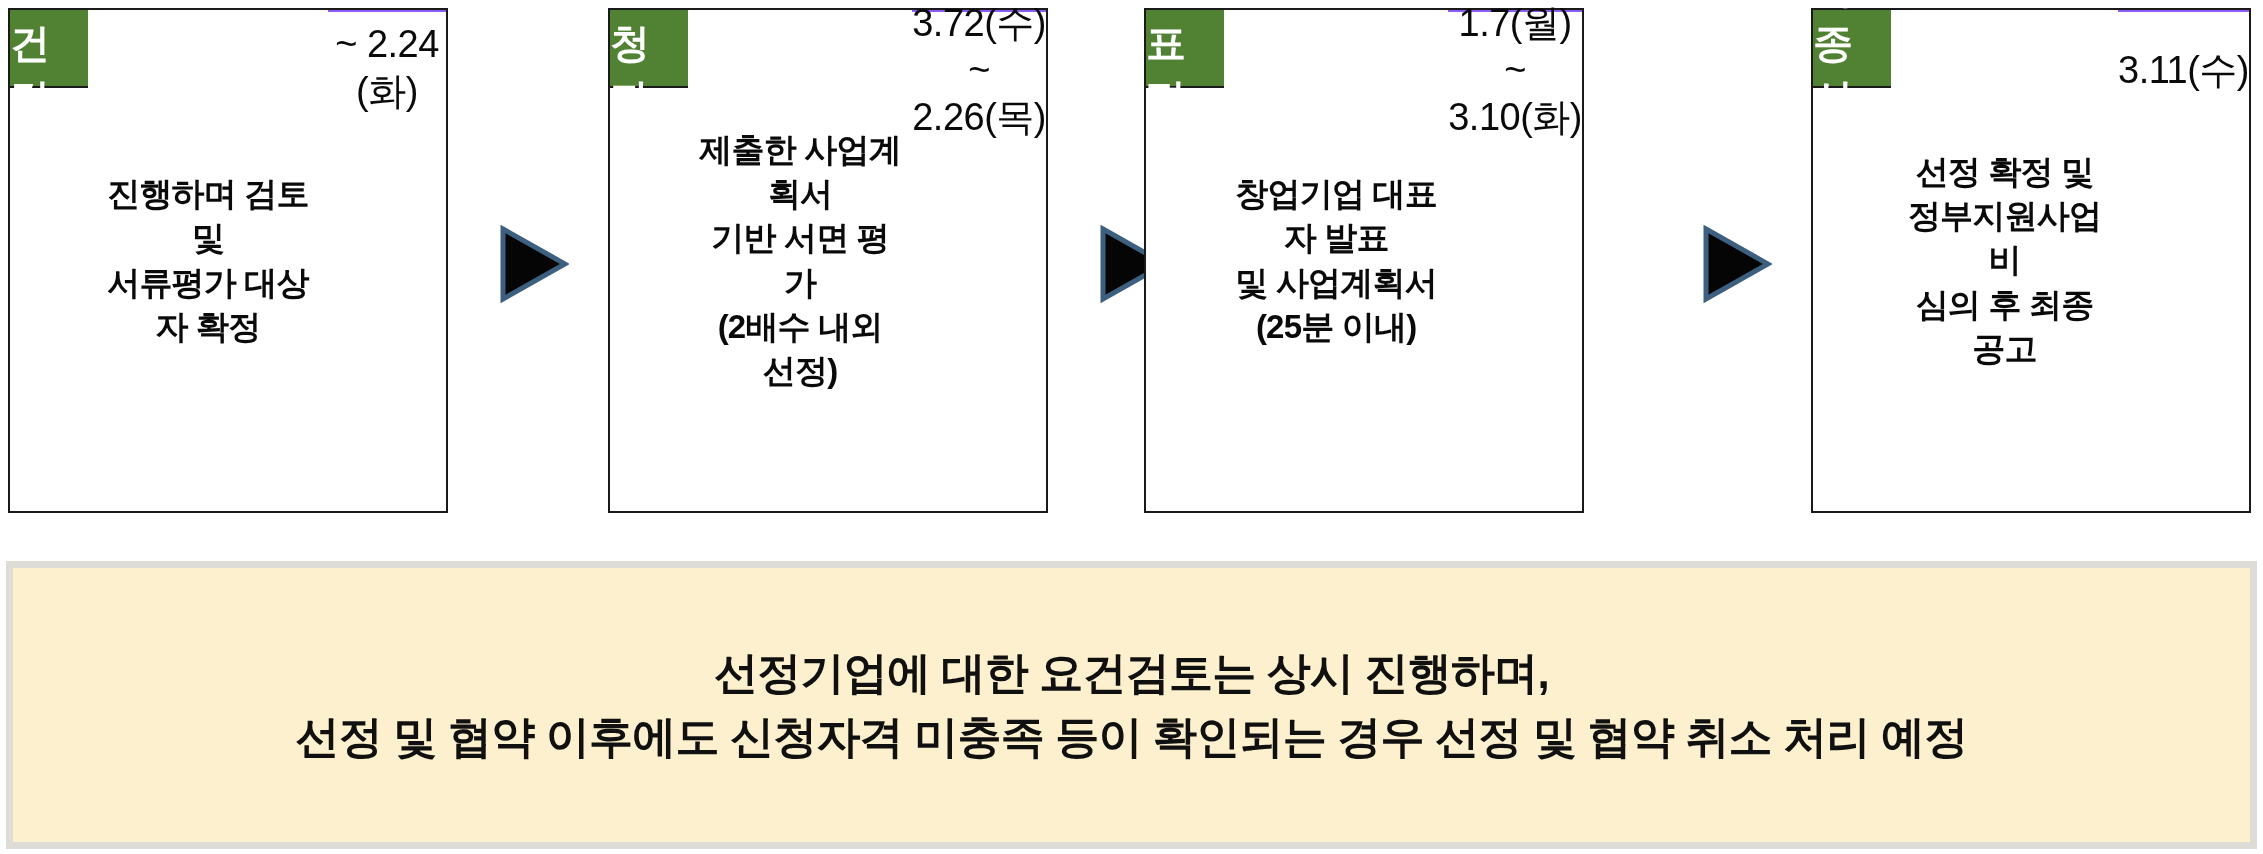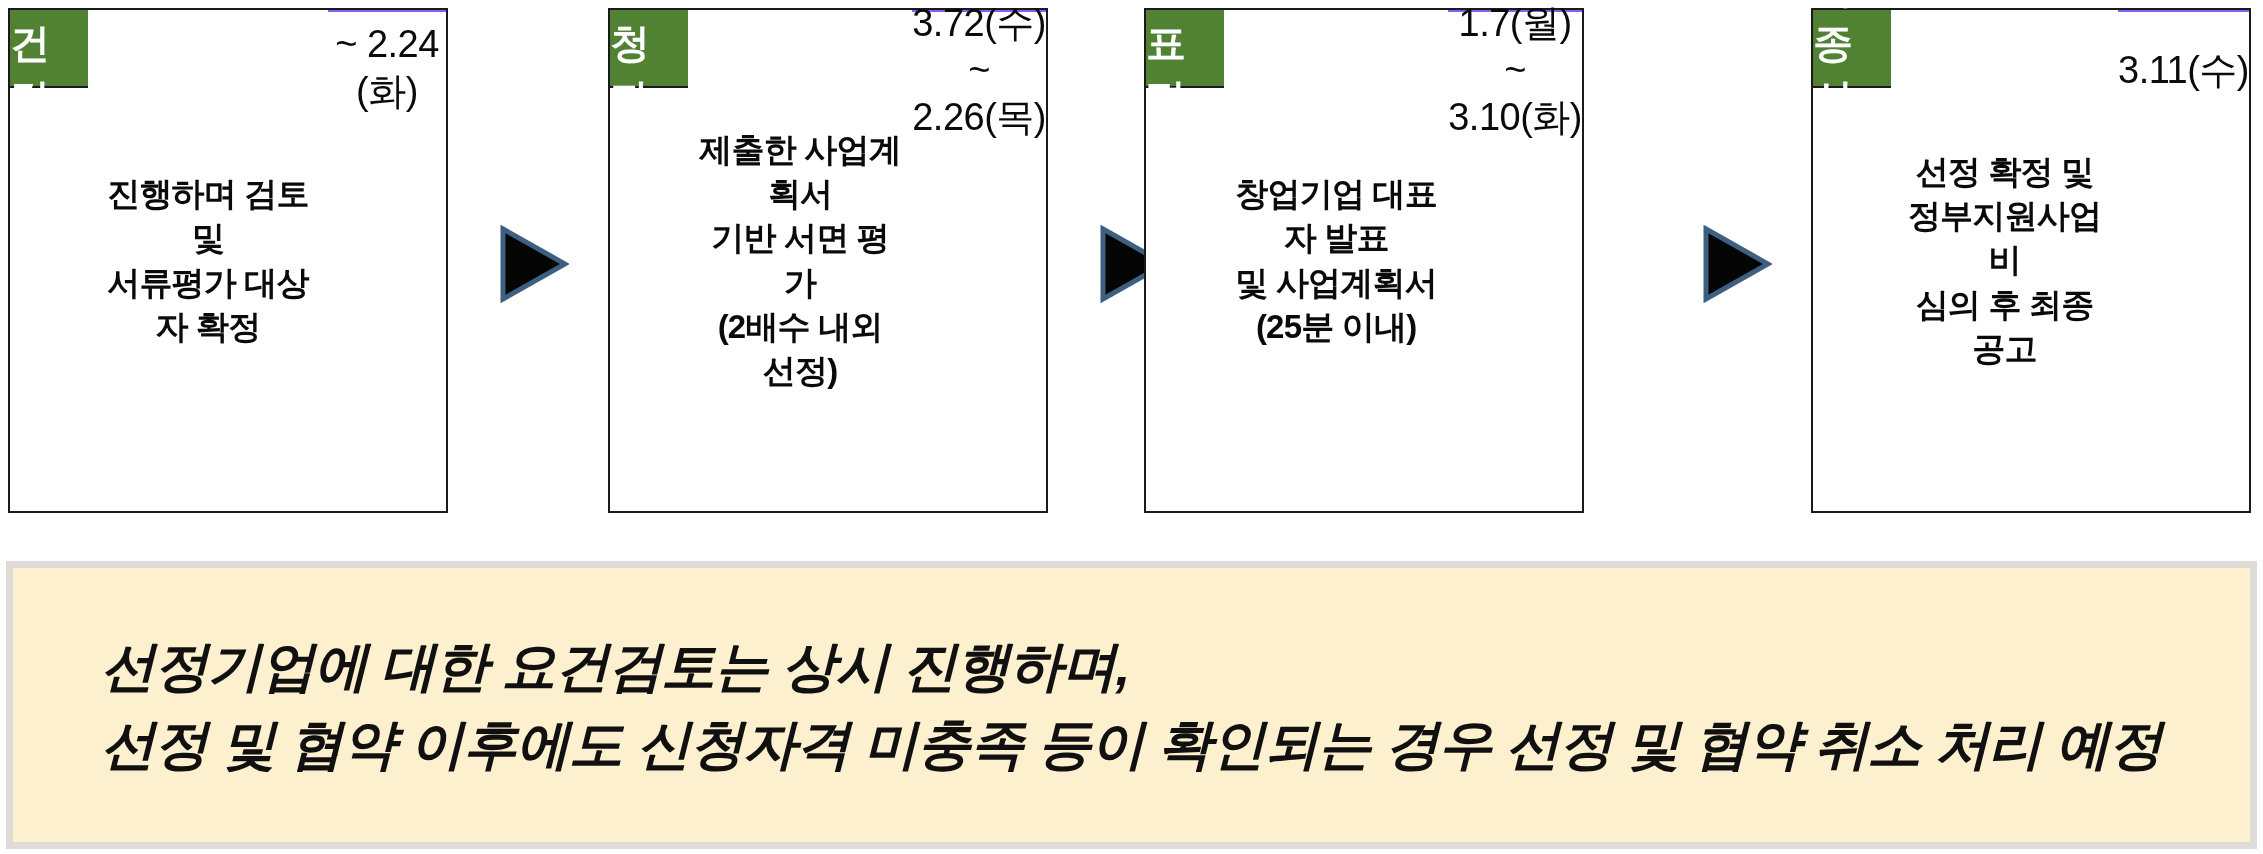--- a/index.html
+++ b/index.html
@@ -106,28 +106,27 @@
     width: 2251px;
     height: 288px;
     box-sizing: border-box;
     background: #FDF0CE;
     border: 7px solid #DDDCD6;
     display: flex;
     align-items: center;
     justify-content: center;
   }
   #notice-text {
-    text-align: left;
-    font-size: 54px;
+    text-align: center;
+    font-size: 44px;
     font-weight: bold;
     line-height: 1.45;
     color: #101010;
     letter-spacing: -0.8px;
     white-space: pre-line;
-    font-style: italic;
   }
 </style>
 </head>
 <body>
 
 <div id="process-flow">
 
   <div class="step-box s0">
     <div class="step-header">① 요건검토</div>
     <div class="step-body">진행하며 검토 및

